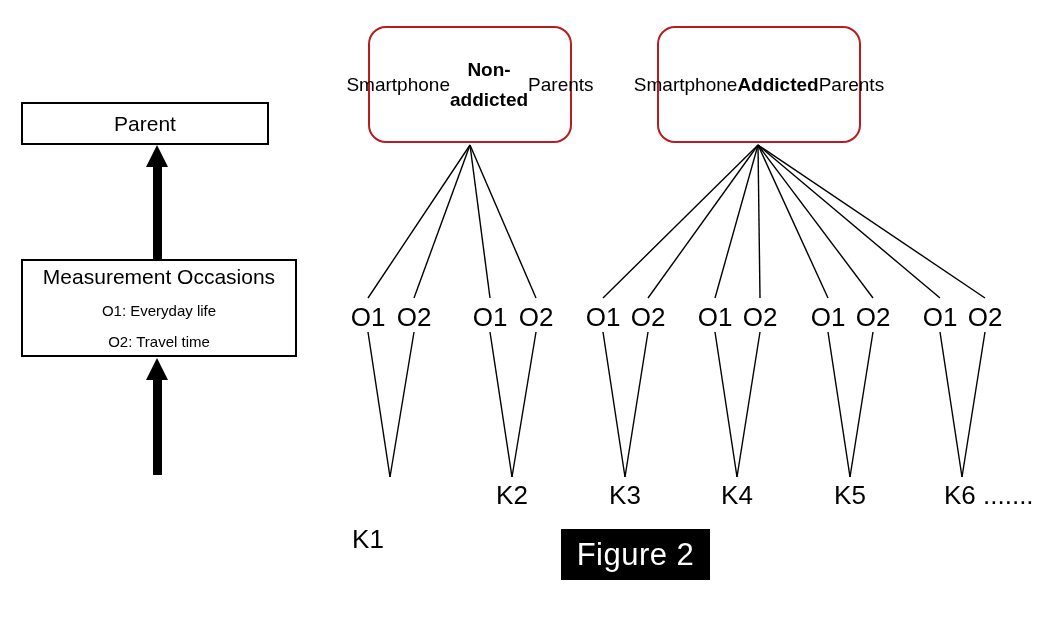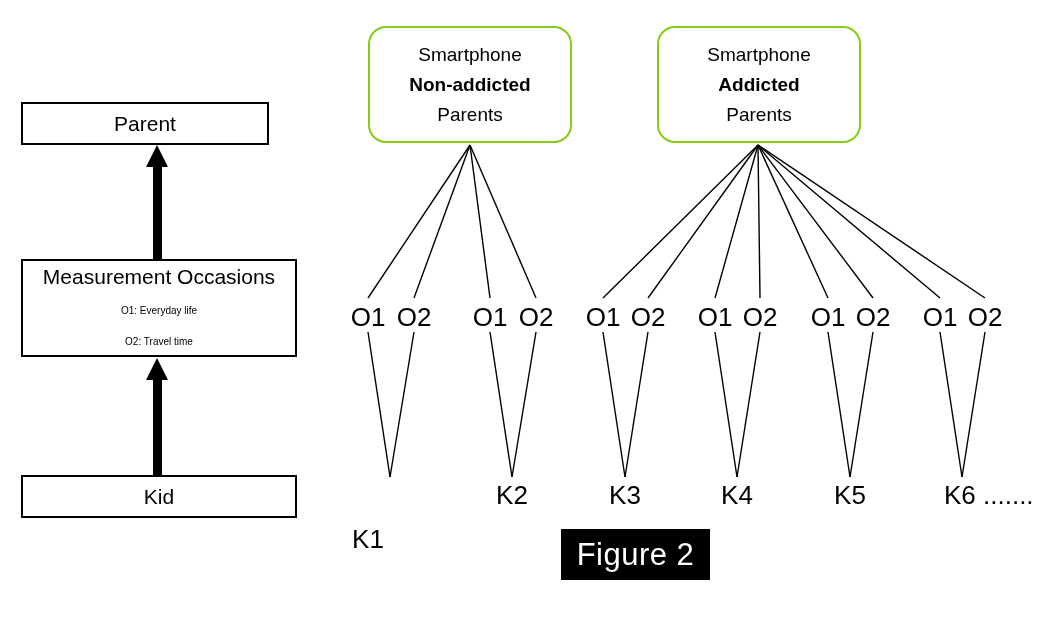--- a/index.html
+++ b/index.html
@@ -27,31 +27,31 @@
     flex-direction: column;
     align-items: center;
     justify-content: center;
     text-align: center;
   }
   .rect-box .title {
     font-size: 21px;
     line-height: 26px;
   }
   .rect-box .sub {
-    font-size: 10px;
+    font-size: 15px;
     line-height: 20px;
   }
   .round-box {
     position: absolute;
-    border: 2px solid #84cc16;
+    border: 2px solid #b91c1c;
     border-radius: 18px;
     background: #ffffff;
     box-sizing: border-box;
     display: flex;
-    flex-direction: column;
+    flex-direction: row;
     align-items: center;
     justify-content: center;
     text-align: center;
   }
   .round-box .line {
     font-size: 19px;
     line-height: 30px;
   }
   .round-box .line.bold {
     font-weight: bold;
@@ -96,23 +96,20 @@
   <div class="rect-box" style="left:21px; top:102px; width:248px; height:43px;">
     <div class="title">Parent</div>
   </div>
 
   <div class="rect-box" style="left:21px; top:259px; width:276px; height:98px;gap:11px;">
     <div class="title">Measurement Occasions</div>
     <div class="sub">O1: Everyday life</div>
     <div class="sub">O2: Travel time</div>
   </div>
 
-  <div class="rect-box" style="left:21px; top:475px; width:276px; height:43px;">
-    <div class="title">Kid</div>
-  </div>
 
   <div class="round-box" style="left:368px; top:26px; width:204px; height:117px;">
     <div class="line">Smartphone</div>
     <div class="line bold">Non-addicted</div>
     <div class="line">Parents</div>
   </div>
 
   <div class="round-box" style="left:657px; top:26px; width:204px; height:117px;">
     <div class="line">Smartphone</div>
     <div class="line bold">Addicted</div>

